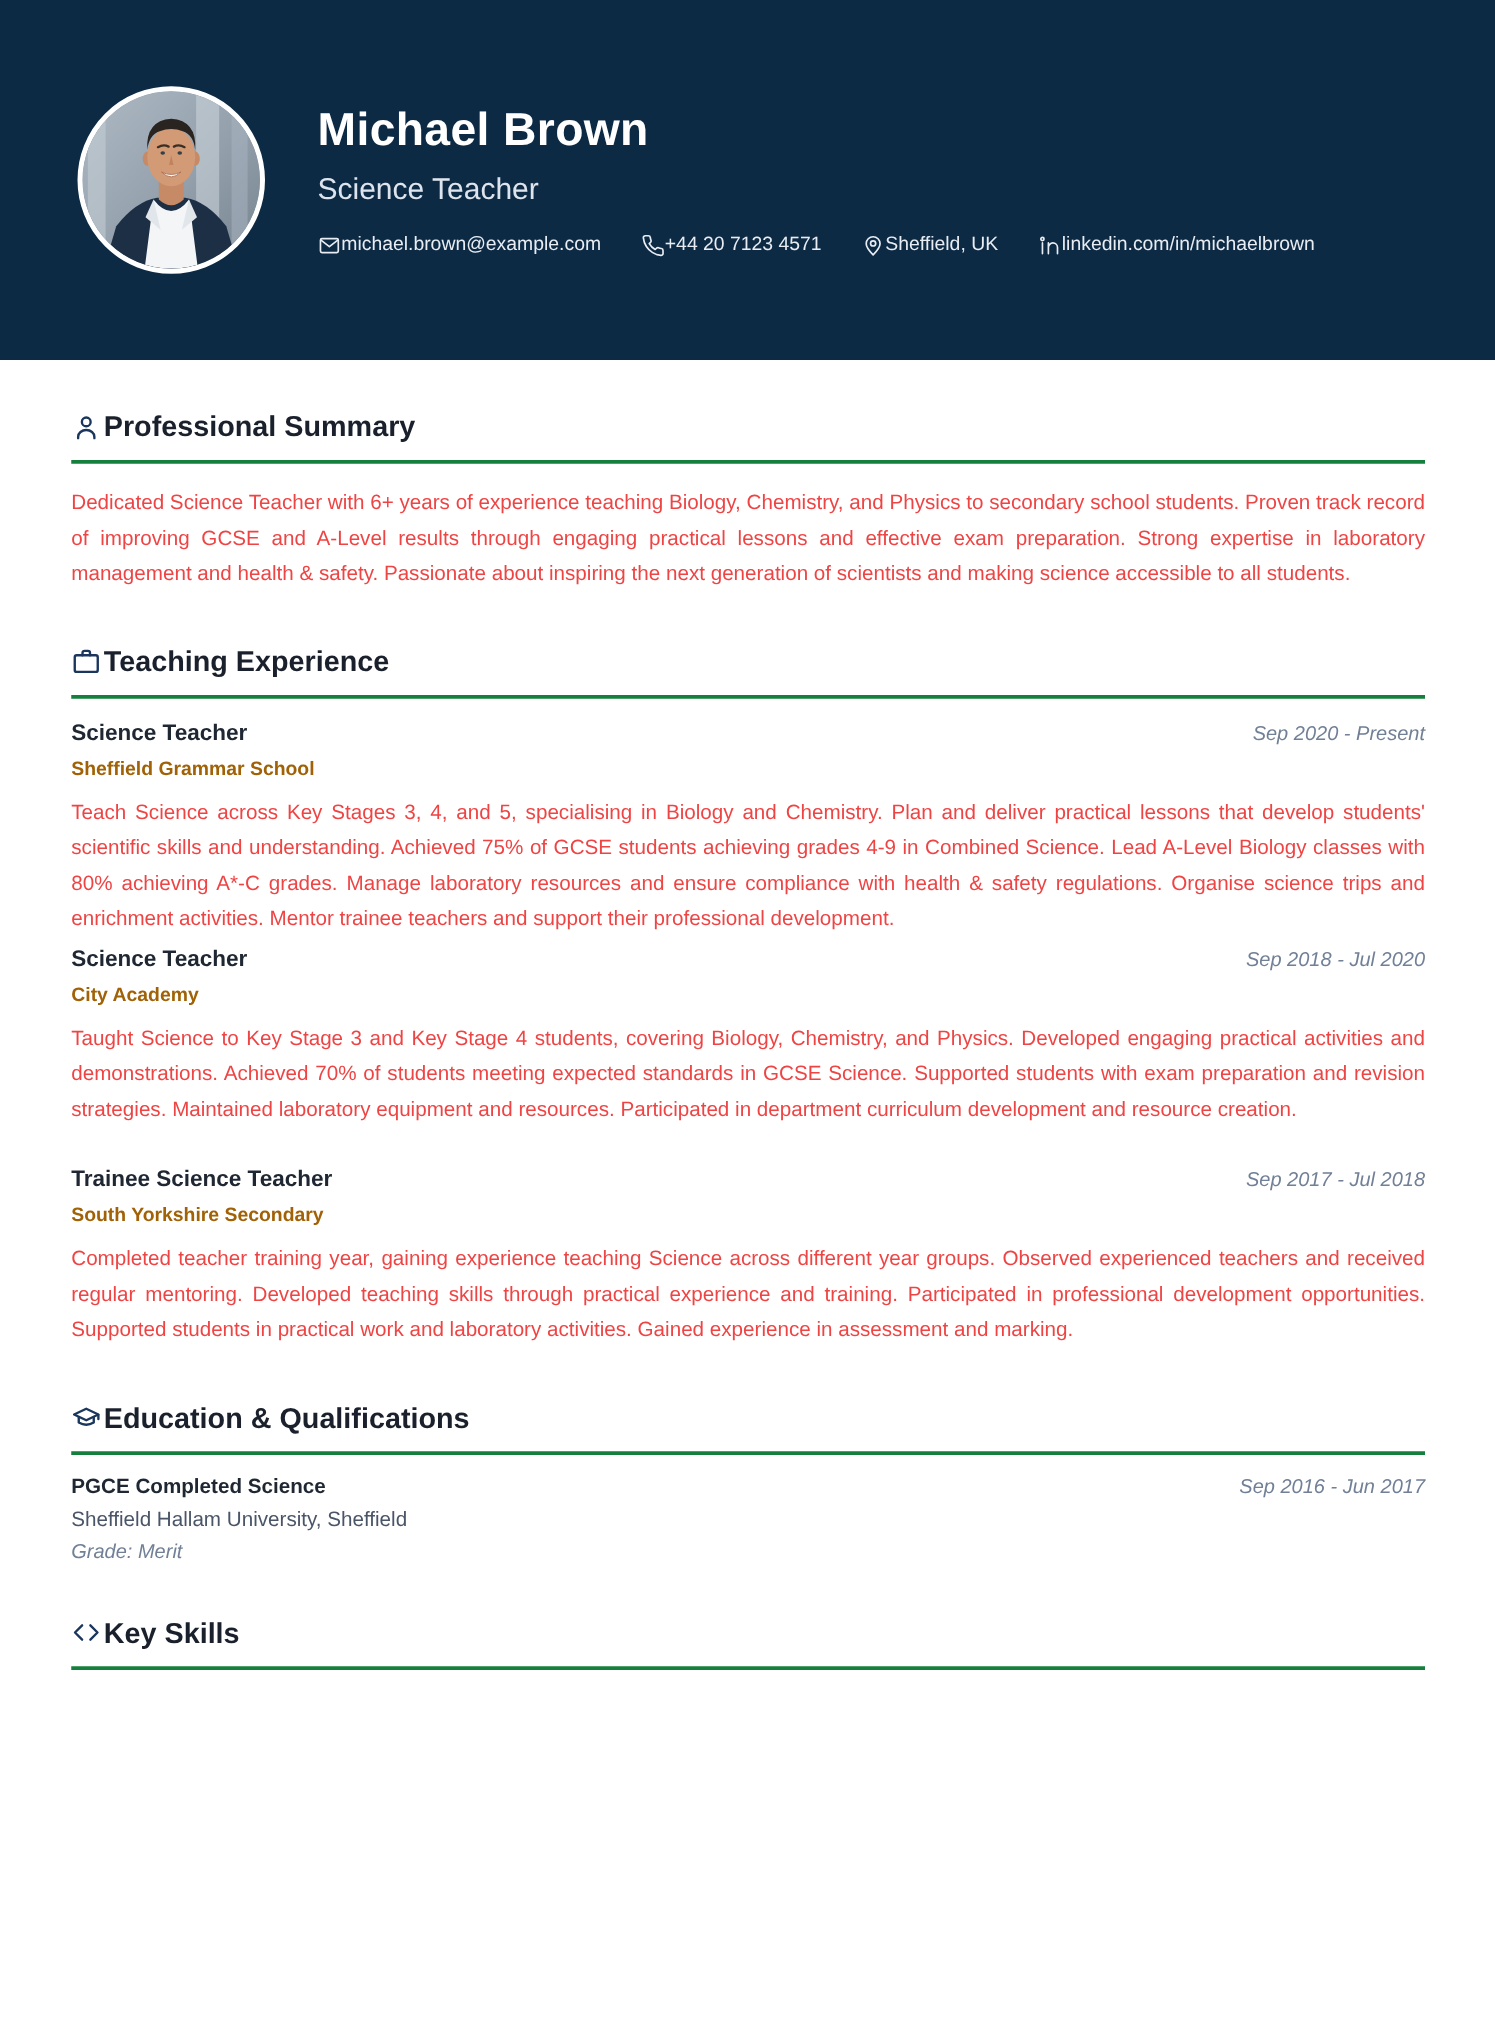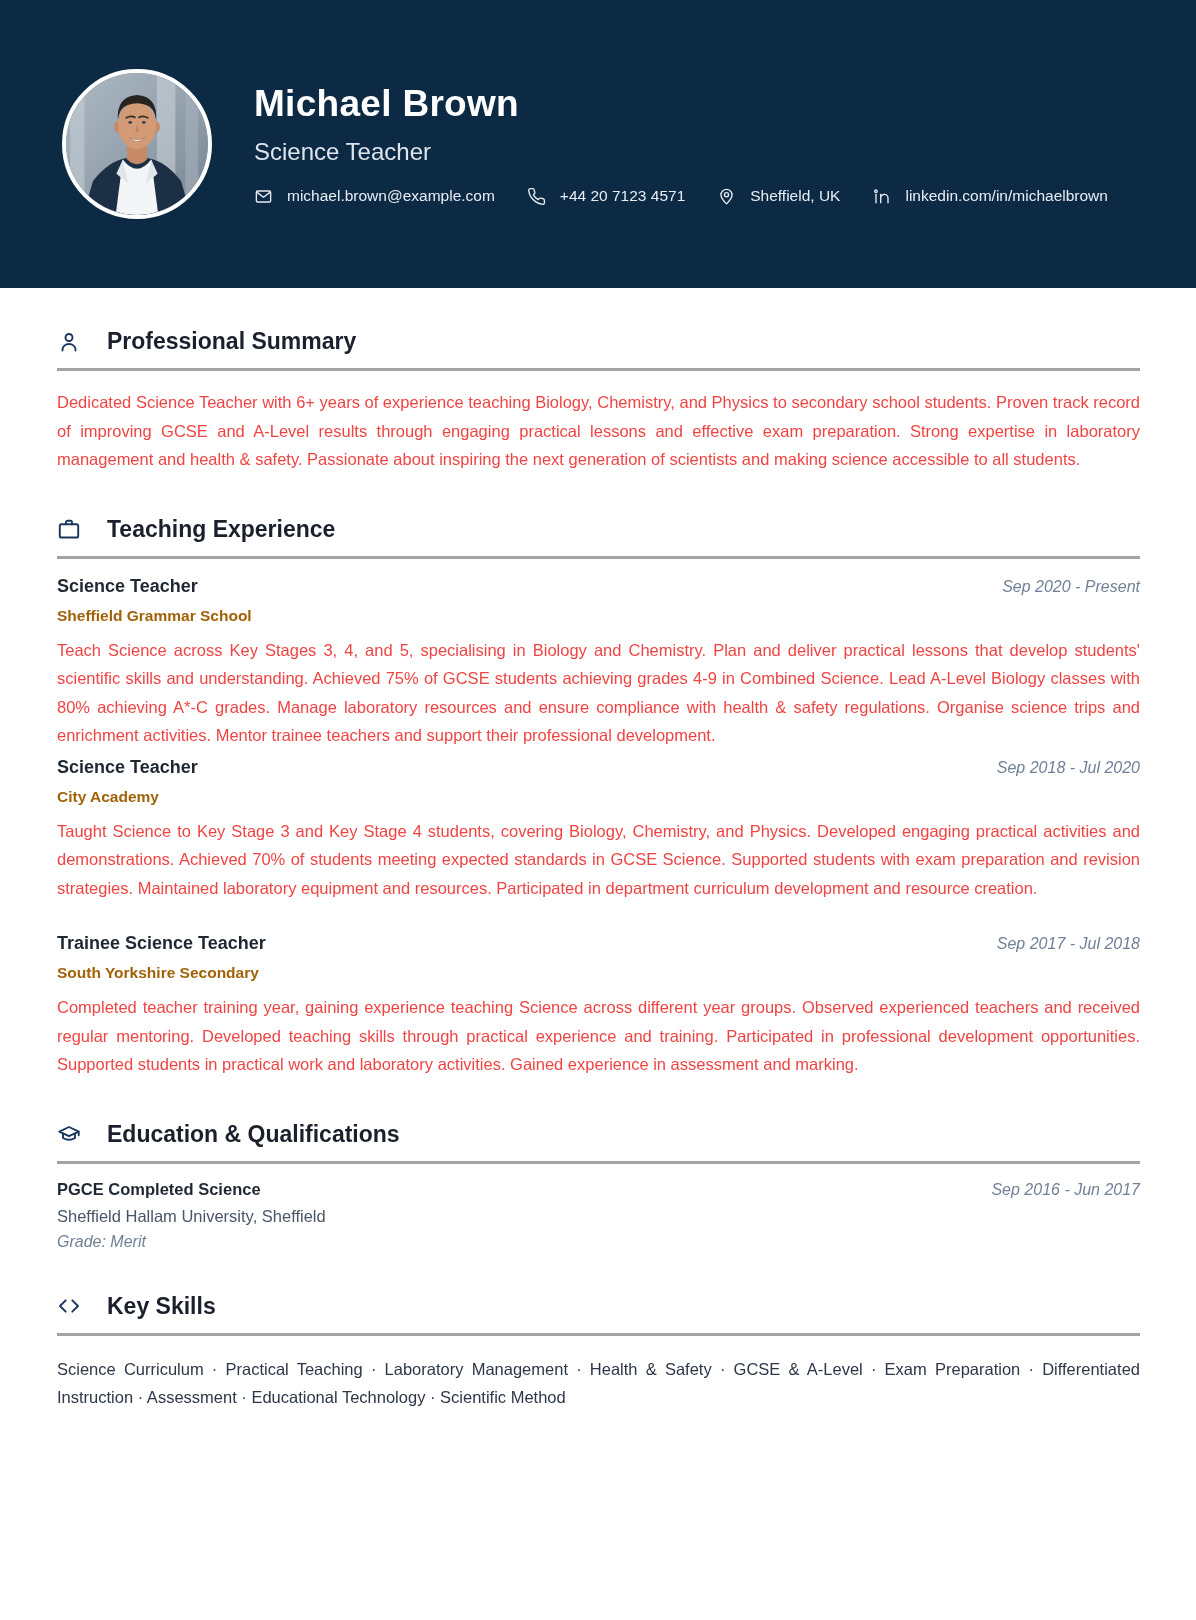--- a/index.html
+++ b/index.html
@@ -8,27 +8,27 @@
   .page { width:1196px; height:1620px; background:#ffffff; overflow:hidden; position:relative; }
 
   
   .header { height:288px; background:#0d2a45; display:flex; align-items:center; padding-left:62px; }
   .avatar { width:150px; height:150px; border-radius:50%; border:4px solid #ffffff; overflow:hidden; flex:none; background:#8e9ba8; }
   .avatar svg { display:block; width:100%; height:100%; }
   .header-info { margin-left:42px; }
   .name { color:#ffffff; font-size:37px; font-weight:bold; letter-spacing:.3px; }
   .role { color:#dde4ed; font-size:24px; margin-top:13px; font-weight:400; }
   .contacts { display:flex; align-items:center; gap:32px; margin-top:21px; color:#e8edf3; font-size:15.5px; }
-  .contact { display:flex; align-items:center; gap:14px; white-space:nowrap; }
+  .contact { display:flex; align-items:center; gap:0; white-space:nowrap; }
   .contact svg { width:19px; height:19px; stroke:#e8edf3; fill:none; stroke-width:1.7; stroke-linecap:round; stroke-linejoin:round; flex:none; }
 
   
   main { padding:40px 56px 0 57px; }
   section { margin-bottom:42px; }
-  .sec-head { display:flex; align-items:center; gap:26px; border-bottom:3px solid #a3a3a3; padding-bottom:13px; }
+  .sec-head { display:flex; align-items:center; gap:2px; border-bottom:3px solid #15803d; padding-bottom:13px; }
   .sec-head svg { width:24px; height:24px; stroke:#1a365d; fill:none; stroke-width:1.9; stroke-linecap:round; stroke-linejoin:round; flex:none; }
   .sec-title { font-size:23px; font-weight:bold; color:#1a202c; }
   .para { margin-top:17px; font-size:16.5px; line-height:28.5px; color:#ef4444; text-align:justify; }
 
   
   .job { margin-top:17px; }
   .job.tight { margin-top:7px; }
   .job.loose { margin-top:31px; }
   .row { display:flex; justify-content:space-between; align-items:baseline; }
   .item-title { font-size:18px; font-weight:bold; color:#1f2733; }
@@ -195,17 +195,16 @@
     </section>
 
     <section>
       <div class="sec-head">
         <svg viewBox="0 0 24 24">
             <path d="M8.7 6.3 L3 12 L8.7 17.7"></path>
             <path d="M15.3 6.3 L21 12 L15.3 17.7"></path>
           </svg>
         <span class="sec-title">Key Skills</span>
       </div>
-      <p class="skills-text">Science Curriculum · Practical Teaching · Laboratory Management · Health &amp; Safety · GCSE &amp; A-Level · Exam Preparation · Differentiated Instruction · Assessment · Educational Technology · Scientific Method</p>
     </section>
 
   </main>
 </div>
 
 </body></html>

